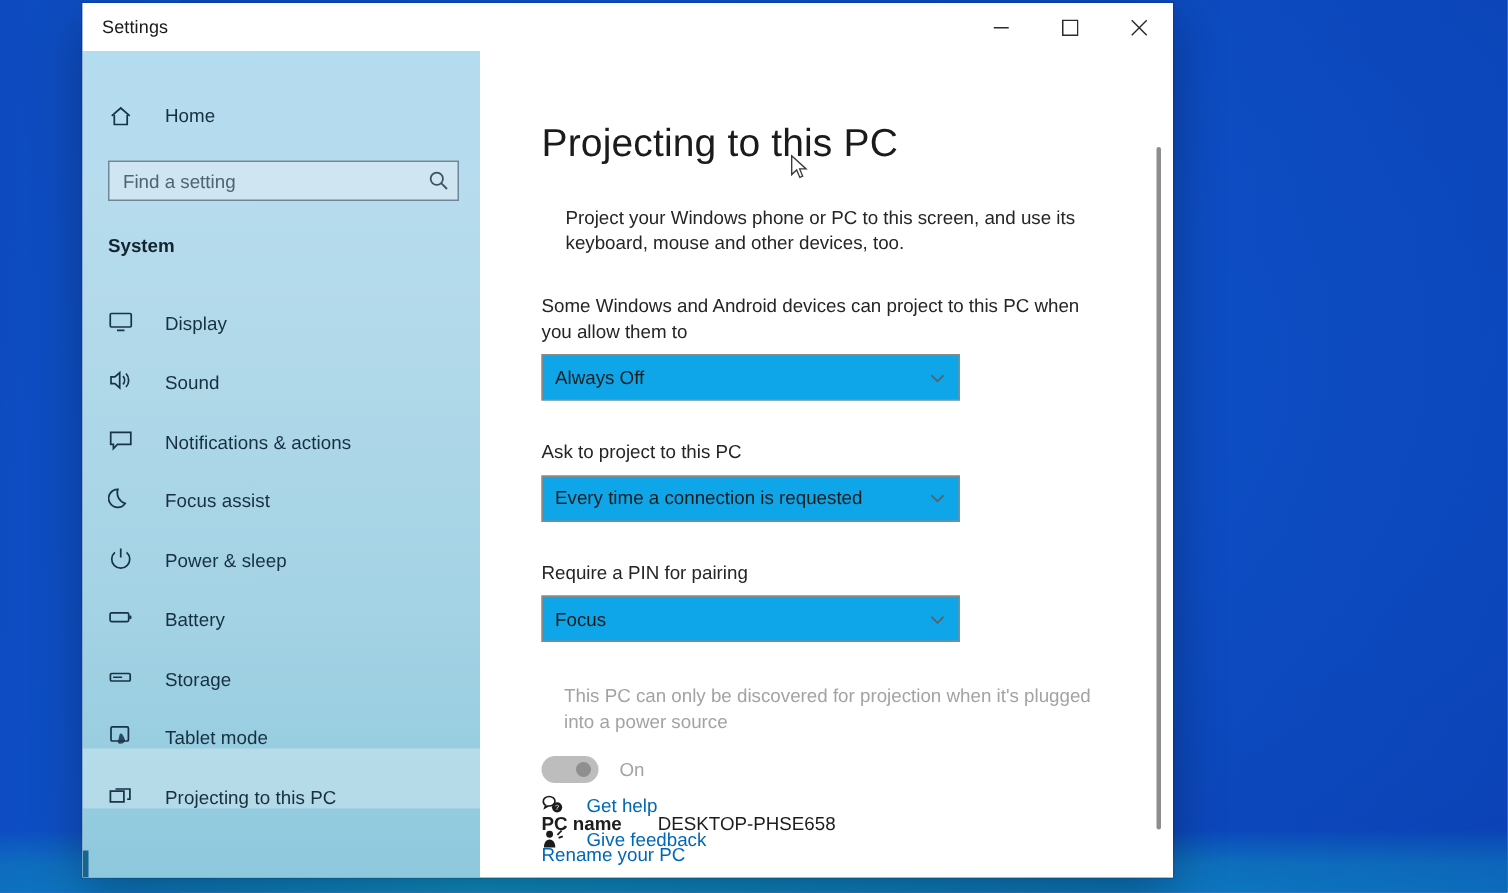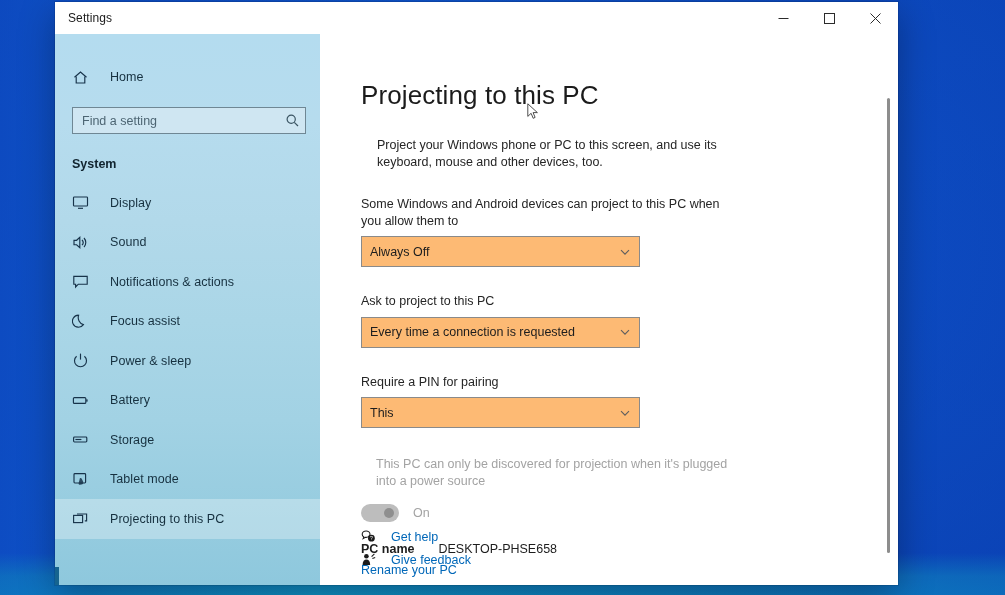--- a/index.html
+++ b/index.html
@@ -42,21 +42,21 @@
     width: 120px;
     height: 100%;
     background: linear-gradient(90deg, #0e55cd 0%, #1161d6 100%);
   }
 
   
   #settings-window {
     position: absolute;
     left: 55px;
     top: 2px;
-    width: 843px;
+    width: 727px;
     height: 583px;
     background: #ffffff;
     box-shadow: 0 0 0 1px rgba(0,0,0,.10), 0 10px 34px rgba(0,0,0,.32);
     display: flex;
     flex-direction: column;
     overflow: hidden;
   }
 
   
   #titlebar {
@@ -175,21 +175,21 @@
   #sidebar-section-title {
     font-size: 12.5px;
     font-weight: bold;
     color: #11242f;
     margin: 23px 0 0 17px;
   }
 
   #nav-list { margin-top: 12px; }
   .nav-item {
     display: flex;
-    align-items: center;
+    align-items: flex-end;
     height: 39.5px;
     padding-left: 17px;
     position: relative;
     cursor: default;
   }
   .nav-item.selected { background: rgba(255,255,255,.30); }
   .nav-item.selected::before {
     content: "";
     position: absolute;
     left: -7px;
@@ -234,21 +234,21 @@
     font-size: 12.5px;
     color: #252525;
     line-height: 16.5px;
     max-width: 360px;
     margin: 0 0 7px 0;
   }
   .combo {
     width: 277px;
     height: 29px;
     border: 1px solid #8a8a8a;
-    background: #fdba74;
+    background: #0ea5e9;
     display: flex;
     align-items: center;
     cursor: default;
   }
   .combo-value {
     flex: 1 1 auto;
     font-size: 12.5px;
     color: #1d1d1d;
     padding-left: 8px;
     white-space: nowrap;
@@ -556,21 +556,21 @@
             <svg width="12" height="12" viewBox="0 0 12 12" fill="none" stroke="currentColor" stroke-width="1.1">
               <path d="M2 4.2 L6 8.2 L10 4.2"></path>
             </svg>
           </span>
         </div>
       </div>
 
       <div class="setting-group">
         <div class="setting-label">Require a PIN for pairing</div>
         <div class="combo">
-          <span class="combo-value">This</span>
+          <span class="combo-value">Focus</span>
           <span class="combo-arrow">
             <svg width="12" height="12" viewBox="0 0 12 12" fill="none" stroke="currentColor" stroke-width="1.1">
               <path d="M2 4.2 L6 8.2 L10 4.2"></path>
             </svg>
           </span>
         </div>
       </div>
 
       <div id="power-section">
         <p id="power-note">This PC can only be discovered for projection when it's plugged into a power source</p>

